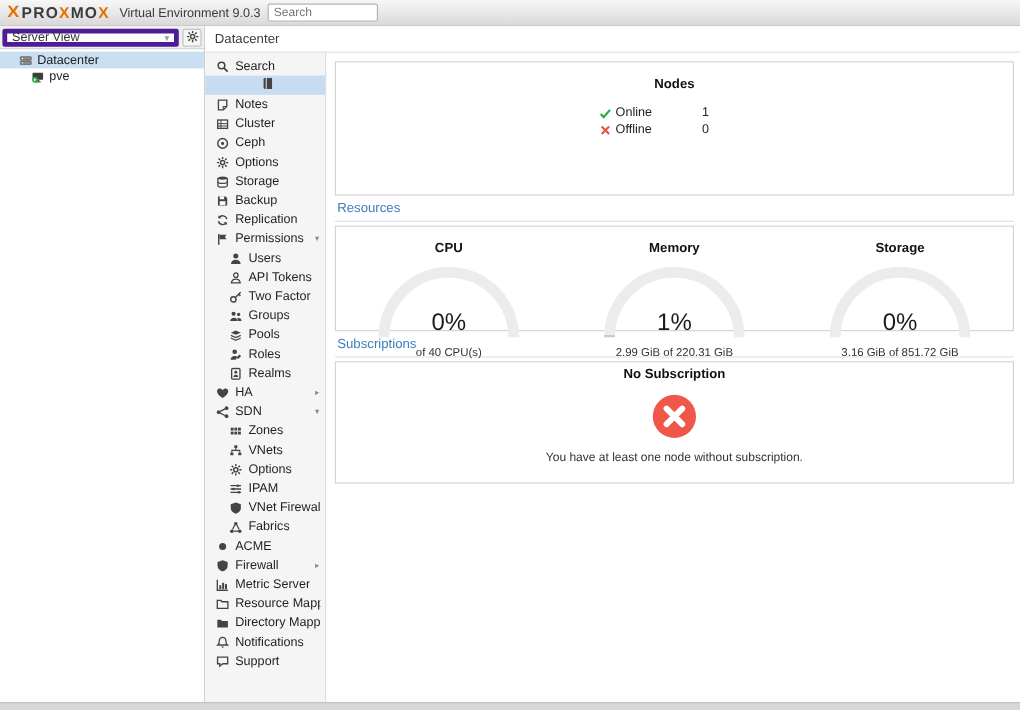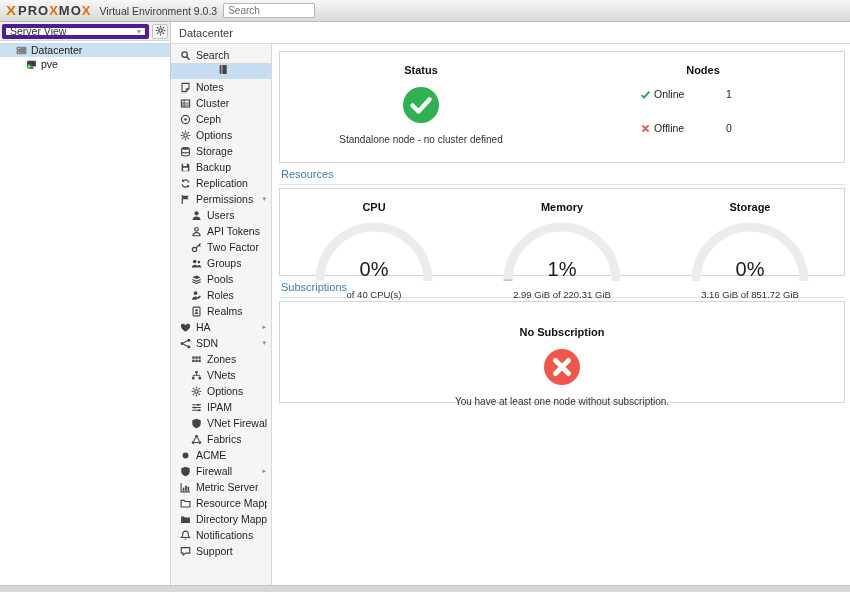--- a/index.html
+++ b/index.html
@@ -48,33 +48,33 @@
 
   .panel-area { flex:1; padding:4px 5px 0 7px; overflow:hidden; background:#fff; }
   .section-title { color:#3b7dbf; font-size:11px; padding:5px 2px 4px; border-bottom:1px solid #d7e6f4; }
   .panel { border:1px solid #d5d5d5; background:#fff; margin-top:3px; }
 
   .health-panel { height:112px; display:flex; }
   .h-col { flex:1; display:flex; flex-direction:column; align-items:center; padding-top:12px; }
   .col-title { font-weight:bold; font-size:11px; color:#111; }
   .big-icon { margin-top:10px; line-height:0; }
   .status-msg { margin-top:10px; font-size:10px; color:#333; }
-  .node-rows { margin-top:12px; display:flex; flex-direction:column; gap:22px; }
+  .node-rows { margin-top:12px; display:flex; flex-direction:column; gap:2px; }
   .node-row { display:flex; align-items:center; font-size:10.5px; }
   .node-row .nr-icon { width:14px; line-height:0; }
   .node-row .nr-label { width:72px; }
   .node-row .nr-value { width:40px; }
 
   .res-panel { height:88px; display:flex; }
   .gauge-col { flex:1; display:flex; flex-direction:column; align-items:center; padding-top:12px; }
   .gauge-wrap { position:relative; margin-top:8px; width:130px; height:62px; }
   .gauge-pct { position:absolute; left:0; right:0; bottom:2px; text-align:center; font-size:20px; color:#1a1a1a; }
   .gauge-detail { margin-top:6px; font-size:9.5px; color:#333; }
 
-  .sub-panel { height:102px; display:flex; flex-direction:column; align-items:center; padding-top:24px; }
+  .sub-panel { height:102px; display:flex; flex-direction:column; align-items:center; padding-top:4px; }
   .sub-msg { margin-top:10px; font-size:10px; color:#333; }
 
   .statusbar { height:7px; background:#d8d8d8; border-top:1px solid #c2c2c2; }
 </style>
 </head>
 <body>
 
 <header class="hdr">
   <div class="logo">
     <span class="logo-mark">X</span>
@@ -439,28 +439,20 @@
             </span>
             <span class="mi-label">Support</span>
           </div>
         </nav>
 
       <div class="panel-area">
 
         <div class="section">
           <div class="panel health-panel">
             <div class="h-col">
-              <div class="col-title">Status</div>
-              <div class="big-icon" id="statusIcon"><svg viewBox="0 0 38 38" width="38" height="38">
-                    <circle cx="19" cy="19" r="18" fill="#2eb150"></circle>
-                    <path d="M10.5 19.5l6 6 11-12" fill="none" stroke="#fff" stroke-width="4.5" stroke-linecap="round" stroke-linejoin="round"></path>
-                  </svg></div>
-              <div class="status-msg">Standalone node - no cluster defined</div>
-            </div>
-            <div class="h-col">
               <div class="col-title">Nodes</div>
               <div class="node-rows" id="nodeRows">
                   <div class="node-row">
                     <span class="nr-icon"><svg viewBox="0 0 12 12" width="11" height="11">
                         <path d="M1.8 6.6l2.6 2.8L10.2 2.8" fill="none" stroke="#27a844" stroke-width="2"></path>
                       </svg></span>
                     <span class="nr-label">Online</span>
                     <span class="nr-value">1</span>
                   </div>
                   <div class="node-row">

